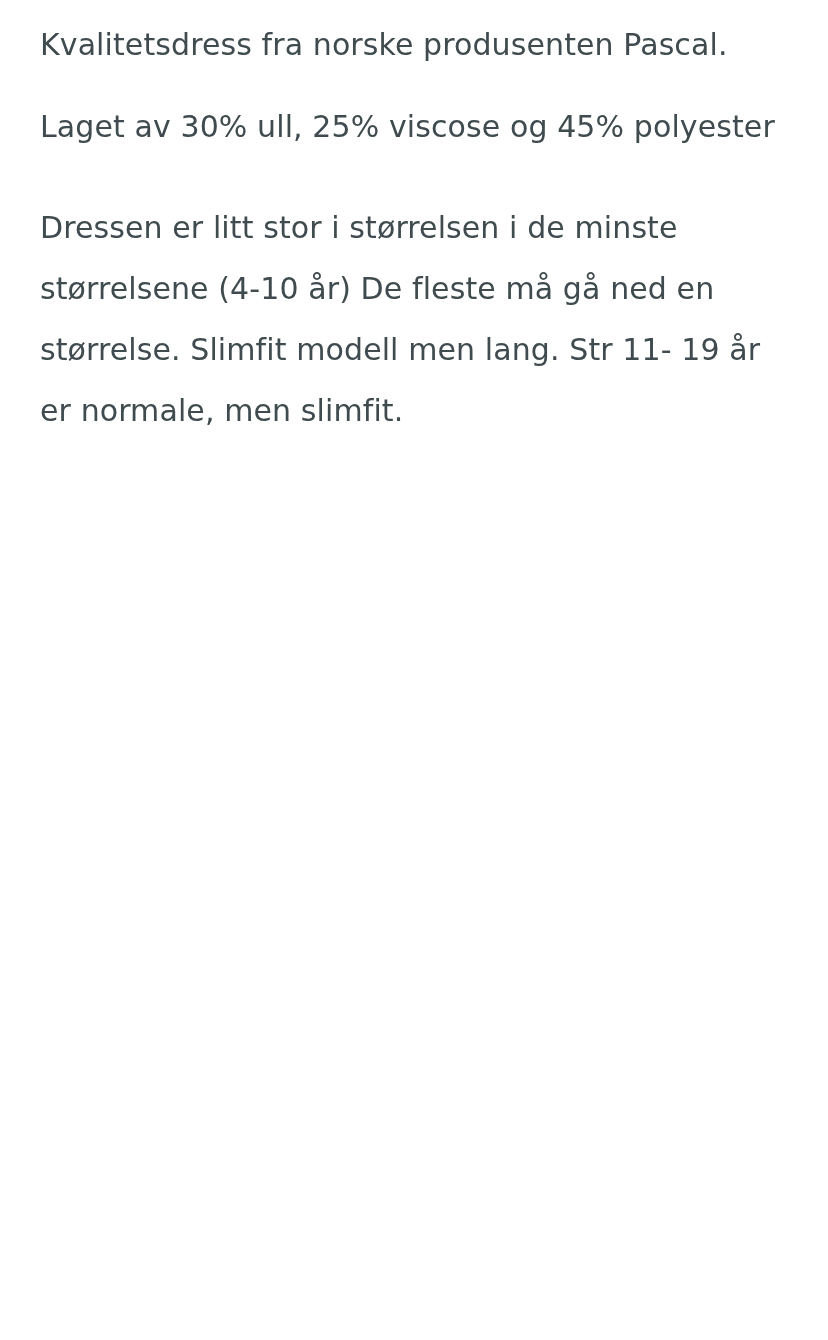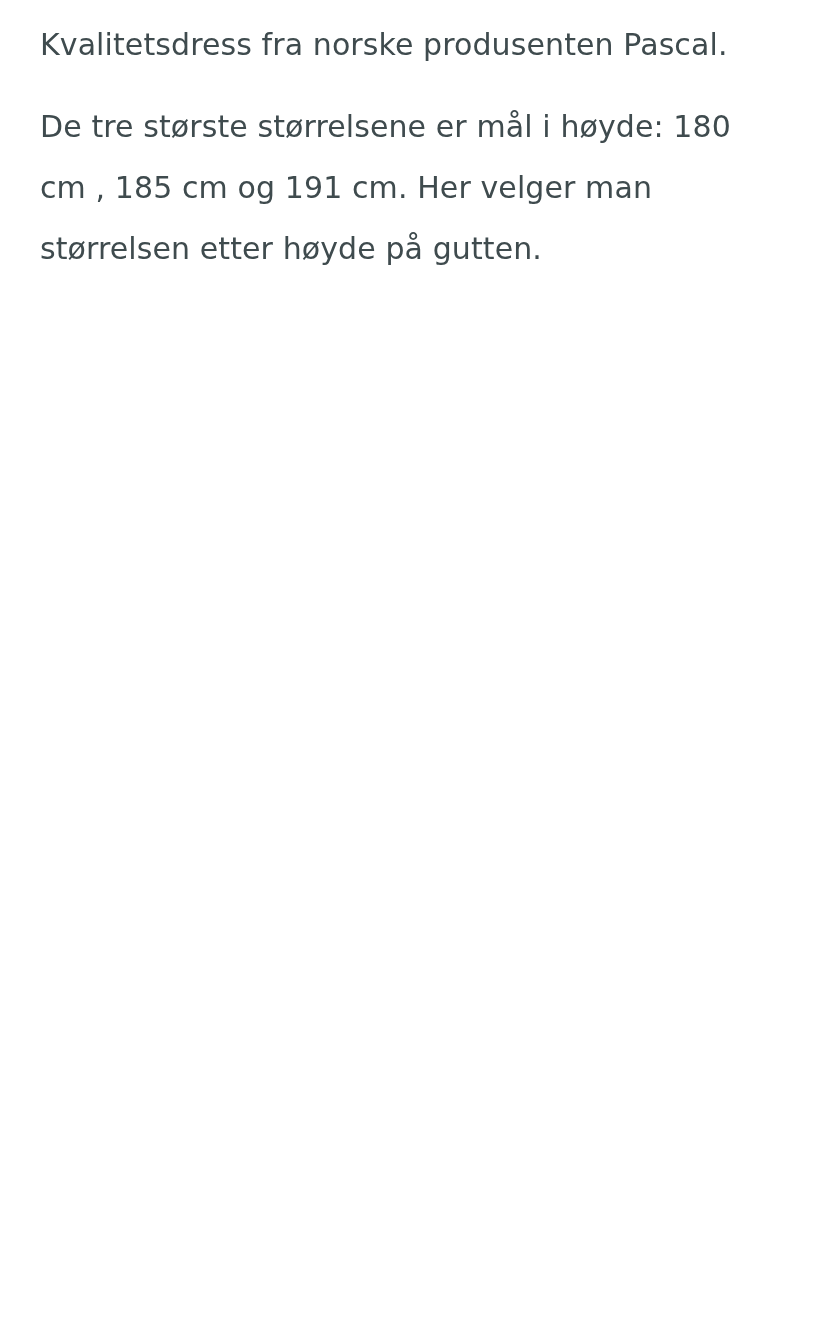--- a/index.html
+++ b/index.html
@@ -36,15 +36,16 @@
   .desc p:last-child {
     margin-bottom: 0;
   }
 </style>
 </head>
 <body>
 
 <div class="page">
   <div class="desc">
     <p class="tight">Kvalitetsdress fra norske produsenten Pascal.</p>
-    <p>De tre største størrelsene er mål i høyde: 180 cm , 185 cm og 191 cm. Her velger man størrelsen etter høyde på gutten.</p>
+    <p>Laget av 30% ull, 25% viscose og 45% polyester</p>
+    <p class="tight">Dressen er litt stor i størrelsen i de minste størrelsene (4-10 år) De fleste må gå ned en størrelse. Slimfit modell men lang. Str 11- 19 år er normale, men slimfit.</p>
   </div>
 </div>
 
 </body></html>

